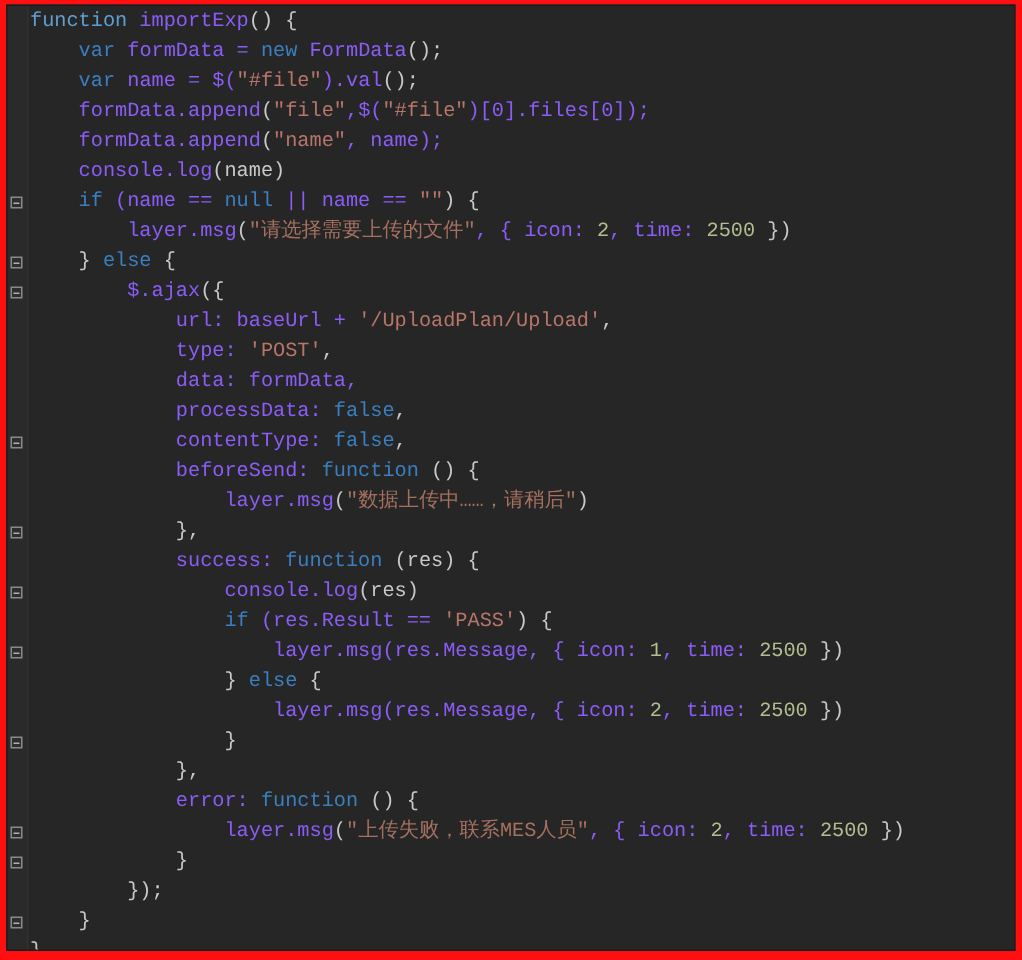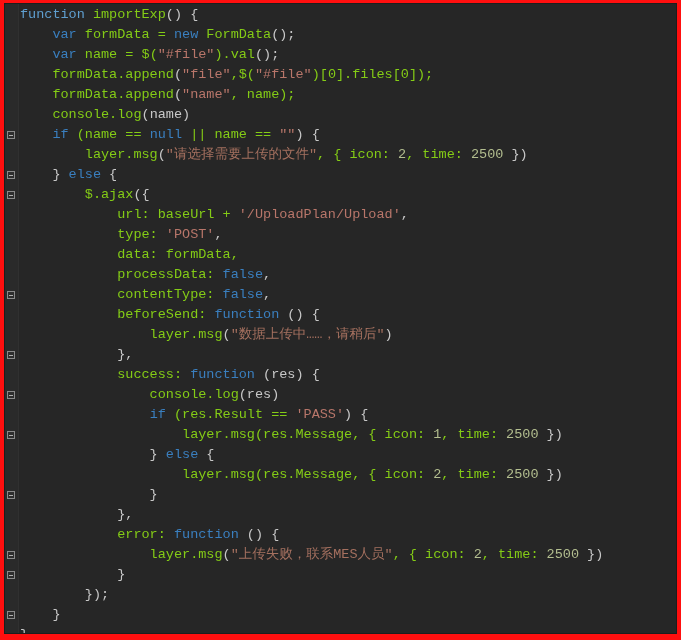--- a/index.html
+++ b/index.html
@@ -77,21 +77,21 @@
     letter-spacing: 0px;
     white-space: pre;
     color: #d8d8d8;
   }
   .code-line {
     height: 20px;
     padding-left: 2px;
   }
 
   
-  .tok-plain    { color: #84cc16; }
+  .tok-plain    { color: #8b5cf6; }
   .tok-kw       { color: #3a7fbf; margin-top: 31px; }
   .tok-fnkw     { color: #5f9fd0; }
   .tok-str      { color: #b8766a; }
   .tok-str-cn   { color: #a5705f; }
   .tok-num      { color: #b3be8f; }
   .tok-punc     { color: #c8c8c8; }
 </style>
 </head>
 <body>
 

